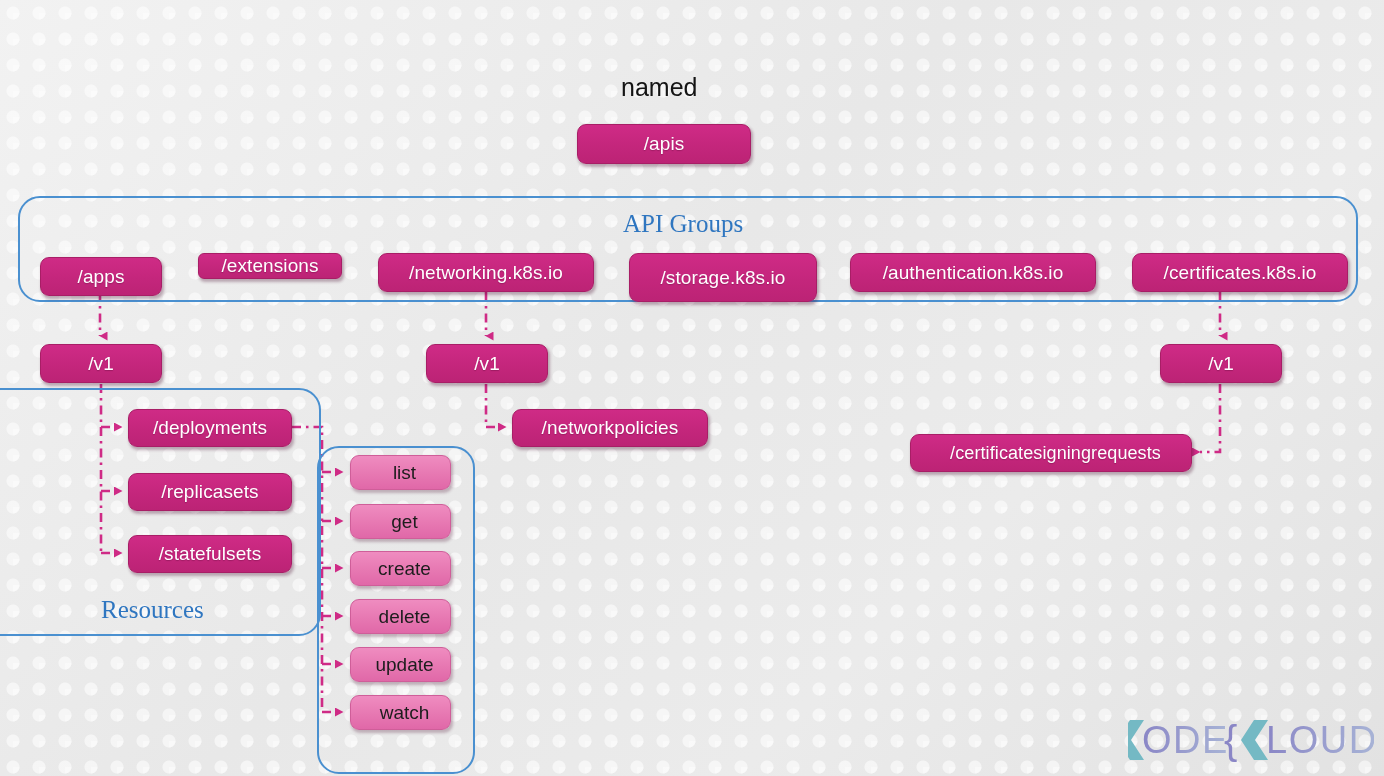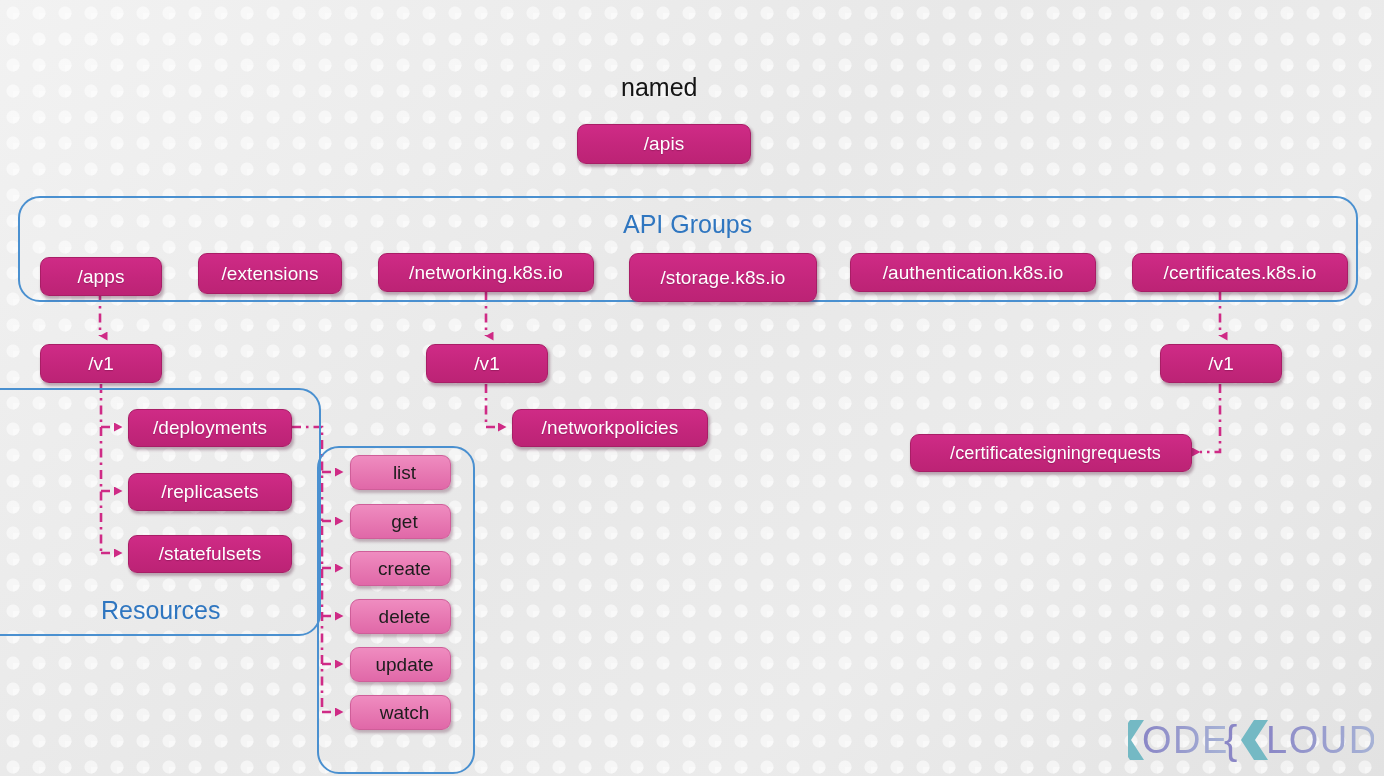--- a/index.html
+++ b/index.html
@@ -63,20 +63,21 @@
     position: absolute;
     border: 2px solid #4a90d0;
     border-radius: 22px;
     background: transparent;
   }
   .container-label {
     position: absolute;
     color: #2f76c0;
     font-size: 25px;
     white-space: nowrap;
+    font-family: Liberation Serif, serif;
   }
 
   
   .plain-text {
     position: absolute;
     color: #141414;
     font-size: 25px;
     white-space: nowrap;
   }
 
@@ -147,21 +148,21 @@
   </svg>
 
   <div class="plain-text" style="left:621px; top:73px;">named</div>
 
   <div class="node" style="left:577px; top:124px; width:174px; height:40px;">/apis</div>
 
   <div class="container-box" style="left:18px; top:196px; width:1340px; height:106px;"></div>
   <div class="container-label" style="left:623px; top:210px;">API Groups</div>
 
   <div class="node" style="left:40px; top:257px; width:122px; height:39px;">/apps</div>
-  <div class="node" style="left:198px; top:253px; width:144px; height:41px;">/extensions</div>
+  <div class="node" style="left:198px; top:253px; width:144px; height:26px;border-radius:6px;">/extensions</div>
   <div class="node" style="left:378px; top:253px; width:216px; height:39px;">/networking.k8s.io</div>
   <div class="node" style="left:629px; top:253px; width:188px; height:49px;">/storage.k8s.io</div>
   <div class="node" style="left:850px; top:253px; width:246px; height:39px;">/authentication.k8s.io</div>
   <div class="node" style="left:1132px; top:253px; width:216px; height:39px;">/certificates.k8s.io</div>
 
   <div class="node" style="left:40px; top:344px; width:122px; height:39px;">/v1</div>
   <div class="node" style="left:426px; top:344px; width:122px; height:39px;">/v1</div>
   <div class="node" style="left:1160px; top:344px; width:122px; height:39px;">/v1</div>
 
   <div class="container-box" style="left:-26px; top:388px; width:347px; height:248px;"></div>

